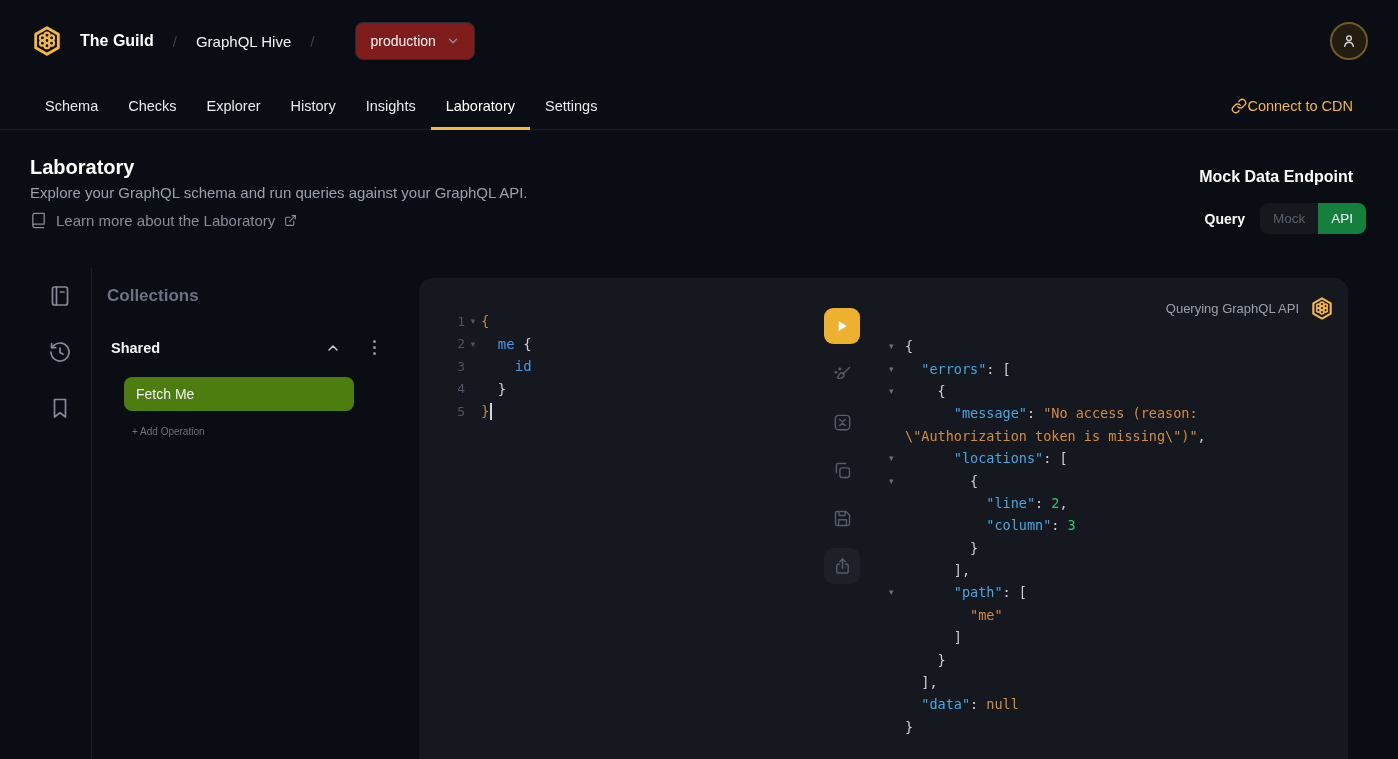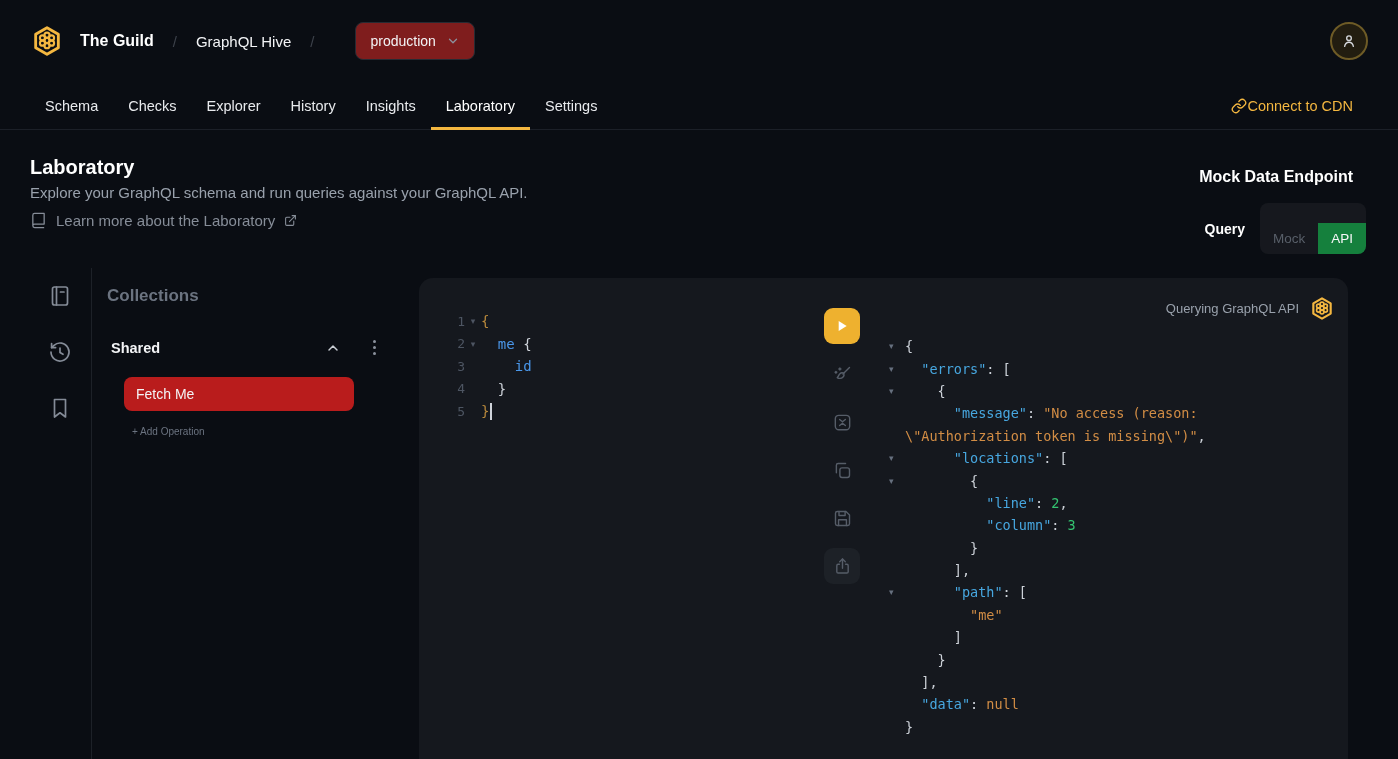--- a/index.html
+++ b/index.html
@@ -26,35 +26,35 @@
   .cdn { margin-left:auto; display:flex; align-items:center; color:#f4b740; font-size:14.5px; cursor:pointer; margin-right:15px; }
 
   
   .page-title { position:absolute; left:30px; top:156px; font-size:20px; font-weight:700; color:#ffffff; }
   .page-subtitle { position:absolute; left:30px; top:184px; font-size:15px; color:#99a1ac; }
   .learn-more { position:absolute; left:30px; top:212px; display:flex; align-items:center; gap:9px; color:#868d98; font-size:15px; cursor:pointer; }
   .endpoint-title { position:absolute; right:45px; top:168px; font-size:16px; font-weight:600; color:#ffffff; }
   .endpoint-row { position:absolute; right:32px; top:203px; display:flex; align-items:center; gap:15px; }
   .endpoint-label { font-size:14px; font-weight:700; color:#ffffff; }
   .seg-group { display:flex; border-radius:8px; overflow:hidden; background:#16181e; }
-  .seg { padding:8px 13px; font-size:13.5px; cursor:pointer;margin-top:20px; }
+  .seg { padding:8px 13px; font-size:13.5px; cursor:pointer; }
   .seg-off { color:#585f69; }
   .seg-on { color:#f5f6f7; background:#15803d; font-weight:500; }
 
   
   .rail { position:absolute; left:48px; top:284px; display:flex; flex-direction:column; gap:32px; }
   .rail button { background:none; border:none; padding:0; width:24px; height:24px; color:#848b97; cursor:pointer; }
   .rail-divider { position:absolute; left:91px; top:268px; bottom:0; width:1px; background:#1d2128; }
   .col-title { position:absolute; left:107px; top:286px; font-size:17px; font-weight:700; color:#6b7380; }
   .shared-row { position:absolute; left:111px; top:338px; width:267px; display:flex; align-items:center;justify-content:center; }
   .shared-label { font-size:14.5px; font-weight:600; color:#f3f4f6; cursor:pointer; }
   .shared-chevron { margin-left:auto; color:#c9cdd4; display:flex; cursor:pointer; }
   .kebab { margin-left:30px; display:flex; flex-direction:column; gap:3px; cursor:pointer; padding:2px; }
   .kebab i { width:3px; height:3px; border-radius:50%; background:#8b919d; }
-  .op-item { position:absolute; left:124px; top:377px; width:230px; height:34px; background:#b91c1c; border-radius:8px; display:flex; align-items:center; padding:0 12px; font-size:14px; color:#f3f4f6; cursor:pointer; }
+  .op-item { position:absolute; left:124px; top:377px; width:230px; height:34px; background:#4d7c0f; border-radius:8px; display:flex; align-items:center; padding:0 12px; font-size:14px; color:#f3f4f6; cursor:pointer; }
   .add-op { position:absolute; left:132px; top:426px; background:none; border:none; font-family:Liberation Sans, sans-serif; font-size:10px; color:#6b7380; cursor:pointer; padding:0; }
 
   
   .panel { position:absolute; left:419px; top:278px; width:929px; height:500px; background:#15181e; border-radius:14px; }
   .qlines { position:absolute; left:33px; top:32px; }
   .qline { display:flex; align-items:center; height:22.5px; }
   .qnum { width:13px; text-align:right; font:13px "DejaVu Sans Mono", monospace; color:#4d5562; }
   .qfold { width:16px; text-align:center; font-size:9px; color:#4d5562; cursor:pointer; }
   .qline pre, .rline pre { margin:0; font:14px "DejaVu Sans Mono", monospace; white-space:pre; }
   .rline pre { font-size:13.5px; }

